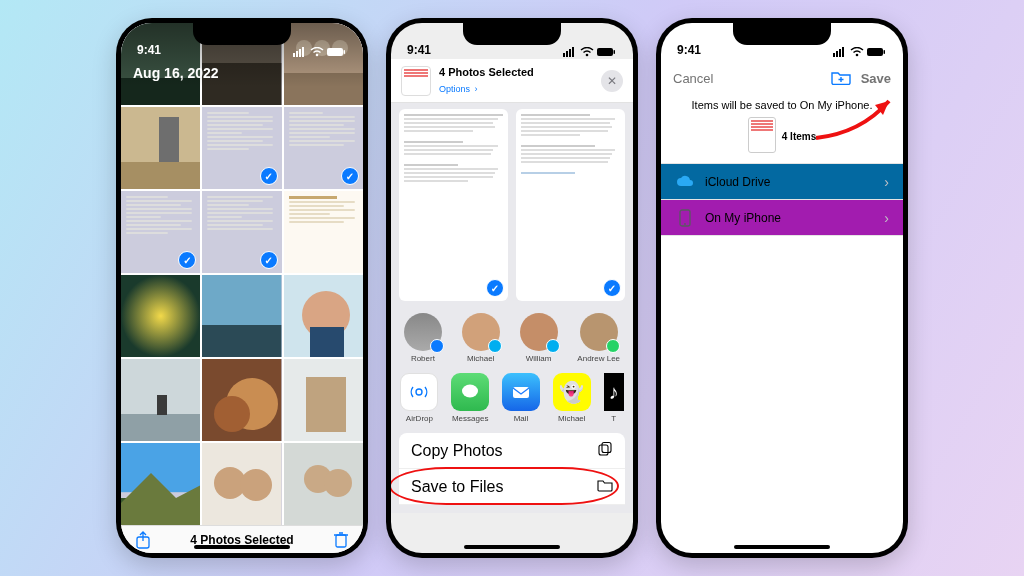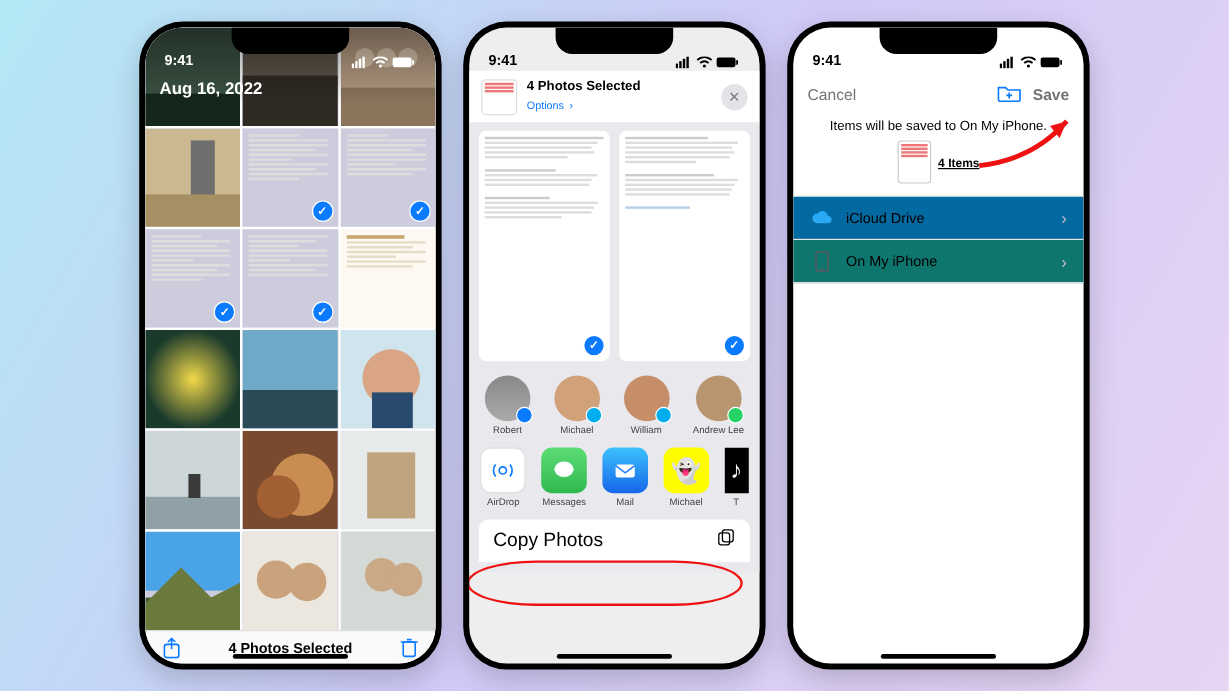--- a/index.html
+++ b/index.html
@@ -97,25 +97,25 @@
   
   .p3 .nav{height:38px;display:flex;align-items:center;justify-content:space-between;
     padding:0 12px;font-size:13px;}
   .link-blue{color:#737373;}
   .p3 .nav .right{display:flex;align-items:center;gap:10px;}
   .p3 .msg{font-size:11px;color:#000;text-align:center;padding:2px 0 6px;}
   .p3 .items{display:flex;flex-direction:column;align-items:center;gap:2px;padding-bottom:10px;}
   .mini-thumb{width:28px;height:36px;background:#fff;border:1px solid #ccc;border-radius:3px;
     display:flex;flex-direction:column;gap:1px;padding:2px;}
   .mini-thumb div{height:2px;background:#e77;}
-  .p3 .items .label{font-size:10px;font-weight:600;color:#000;margin-top:2px;text-decoration:underline;}
+  .p3 .items .label{font-size:10px;font-weight:600;color:#000;margin-top:2px;}
   .p3 .list{display:flex;flex-direction:column;border-top:1px solid #e4e4e4;}
   .loc-row{height:36px;display:flex;align-items:center;gap:10px;padding:0 14px;
     border-bottom:1px solid #e4e4e4;font-size:12px;color:#000;background:#0369a1;}
-  .loc-row.sel{background:#0f766e;}
+  .loc-row.sel{background:#a21caf;}
   .chev{margin-left:auto;color:#c0c0c6;font-size:14px;}
   .loc-icon{width:20px;height:20px;display:flex;align-items:center;justify-content:center;}
   .arrow-callout{position:absolute;color:#e11;pointer-events:none;}
   .arrow-callout svg{overflow:visible;}
 
   .photo{width:100%;height:100%;}
 </style>
 </head>
 <body>
 
@@ -454,20 +454,26 @@
     </div>
 
     <div class="actions" style="position:relative;">
       <div class="action-row">
         <span>Copy Photos</span>
         <span><svg width="16" height="16">
               <rect x="2" y="4" width="9" height="10" rx="2" fill="none" stroke="#000" stroke-width="1.1"></rect>
               <rect x="5" y="1.5" width="9" height="10" rx="2" fill="none" stroke="#000" stroke-width="1.1"></rect>
             </svg></span>
       </div>
+      <div class="action-row">
+        <span>Save to Files</span>
+        <span><svg width="16" height="14">
+              <path d="M1 3 h5 l1.5 2 H15 v7 a1 1 0 0 1 -1 1 H2 a1 1 0 0 1 -1 -1 Z" fill="none" stroke="#000" stroke-width="1.1"></path>
+            </svg></span>
+      </div>
       <div class="callout-oval" style="left:-2px;top:34px;width:230px;height:38px;"></div>
     </div>
 
     <div class="homebar"></div>
   </div>
 </div>
 
 <div class="phone p3">
   <div class="screen">
     <div class="notch"></div>

